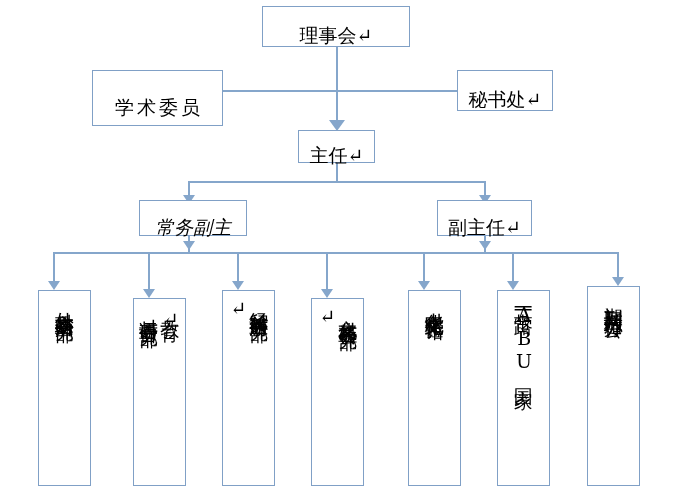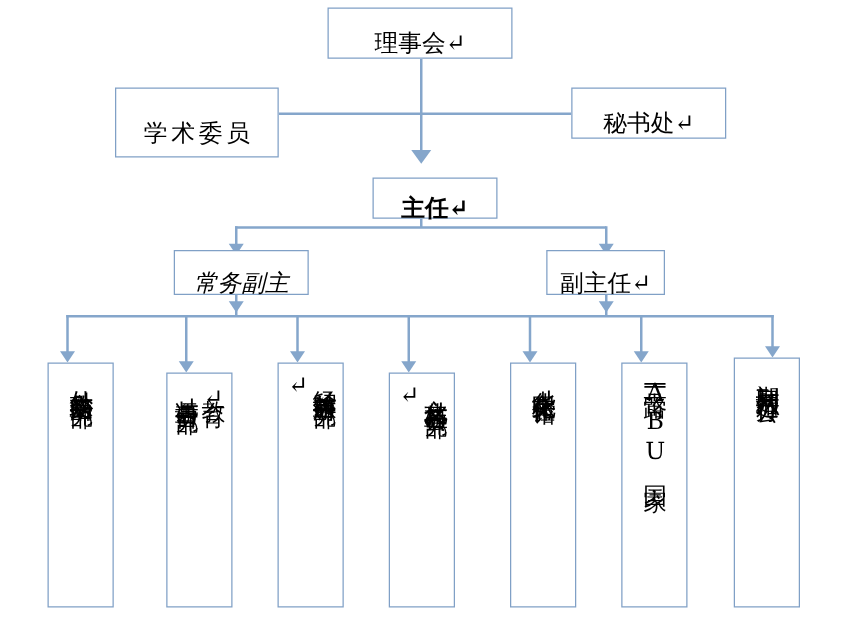--- a/index.html
+++ b/index.html
@@ -134,25 +134,25 @@
   <div class="arrow" style="left:612px; top:277px;"></div>
 
   <div class="node h-node" style="left:262px; top:6px; width:148px; height:41px;">
     <span class="txt">理事会↵</span>
   </div>
 
   <div class="node h-node spaced" style="left:92px; top:70px; width:131px; height:56px;">
     <span class="txt">学术委员</span>
   </div>
 
-  <div class="node h-node" style="left:457px; top:70px; width:124px; height:41px;">
+  <div class="node h-node" style="left:457px; top:70px; width:96px; height:41px;">
     <span class="txt">秘书处↵</span>
   </div>
 
-  <div class="node h-node" style="left:298px; top:142px; width:100px; height:33px;font-weight:bold;">
+  <div class="node h-node" style="left:298px; top:130px; width:77px; height:33px;">
     <span class="txt">主任↵</span>
   </div>
 
   <div class="node h-node" style="left:139px; top:200px; width:108px; height:36px;font-style:italic;">
     <span class="txt">常务副主</span>
   </div>
 
   <div class="node h-node" style="left:437px; top:200px; width:95px; height:36px;">
     <span class="txt">副主任↵</span>
   </div>

